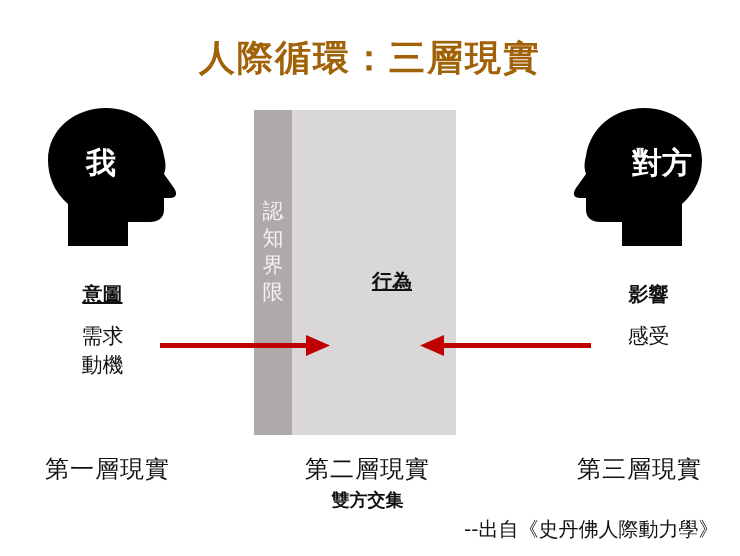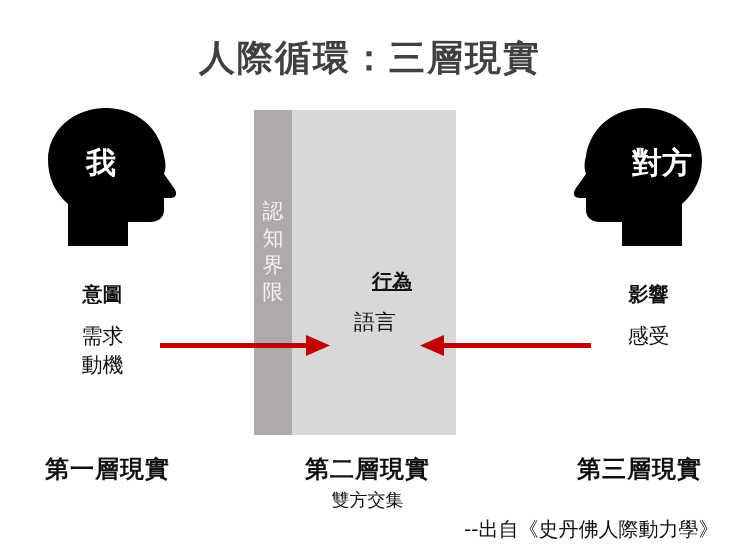--- a/index.html
+++ b/index.html
@@ -3,39 +3,39 @@
   <meta charset="utf-8">
   <style>
     html, body { margin:0; padding:0; }
     body {
       width:740px; height:556px; background:#ffffff; position:relative; overflow:hidden;
       font-family: "DejaVu Sans", "Liberation Sans", sans-serif; color:#111;
     }
     .abs { position:absolute; }
     .title {
       left:0; top:34px; width:740px; text-align:center;
-      font-size:36px; font-weight:bold; letter-spacing:2px; color:#404040;
+      font-size:36px; font-weight:bold; letter-spacing:2px; color:#a16207;
     }
     .head-svg { position:absolute; }
     .head-label {
       position:absolute; color:#fff; font-weight:bold; font-size:30px; text-align:center;
     }
     .cog-strip {
       left:254px; top:110px; width:38px; height:325px; background:#aeaaaa;
     }
     .shared-panel {
       left:292px; top:110px; width:164px; height:325px; background:#d9d7d8;
     }
     .cog-label {
       left:254px; top:198px; width:38px; text-align:center;
       color:#f2f2f2; font-size:21px; line-height:27px;
     }
     .col-heading { font-size:20px; font-weight:bold; text-align:center; }
     .col-items { font-size:21px; line-height:29px; text-align:center; }
-    .layer-title { font-size:24px; font-weight:bold; text-align:center; letter-spacing:1px; }
+    .layer-title { font-size:24px; font-weight:normal; text-align:center; letter-spacing:1px; }
     .subnote { font-size:18px; text-align:center; }
     .citation { font-size:20px; }
     svg.arrows { position:absolute; left:0; top:0; }
   </style>
 </head>
 <body>
 
 <div class="abs title">人際循環：三層現實</div>
 
 <svg class="head-svg" style="left:40px; top:104px;" width="140" height="146" viewBox="0 0 140 146">
@@ -50,45 +50,44 @@
 
 <div class="abs cog-strip"></div>
 <div class="abs shared-panel"></div>
 <div class="abs cog-label">
   <div>認</div>
   <div>知</div>
   <div>界</div>
   <div>限</div>
 </div>
 
-<div class="abs col-heading" style="left:60px; top:281px; width:85px;">意圖</div>
+<div class="abs col-heading" style="left:60px; top:281px; width:85px;text-decoration:underline;">意圖</div>
 <div class="abs col-items" style="left:60px; top:322px; width:85px;text-align:center;">
   <div>需求</div>
   <div>動機</div>
 </div>
 
 <div class="abs col-heading" style="left:347px; top:268px; width:90px;text-decoration:underline;">行為</div>
 <div class="abs col-items" style="left:320px; top:308px; width:110px;">
-  <div>語言</div>
 </div>
 
 <div class="abs col-heading" style="left:606px; top:281px; width:85px;">影響</div>
 <div class="abs col-items" style="left:606px; top:322px; width:85px;">
   <div>感受</div>
 </div>
 
 <svg class="arrows" width="740" height="556">
   <g>
     <rect x="160" y="343" width="150" height="5" fill="#c00000"></rect>
     <polygon points="306,335 330,345.5 306,356" fill="#c00000"></polygon>
   </g>
   <g>
     <rect x="440" y="343" width="151" height="5" fill="#c00000"></rect>
     <polygon points="444,335 420,345.5 444,356" fill="#c00000"></polygon>
   </g>
 </svg>
 
 <div class="abs layer-title" style="left:20px; top:453px; width:175px;">第一層現實</div>
 <div class="abs layer-title" style="left:280px; top:453px; width:175px;">第二層現實</div>
-<div class="abs subnote" style="left:280px; top:488px; width:175px;">雙方交集</div>
+<div class="abs subnote" style="left:280px; top:488px; width:175px;font-weight:bold;">雙方交集</div>
 <div class="abs layer-title" style="left:552px; top:453px; width:175px;">第三層現實</div>
 
 <div class="abs citation" style="left:464px; top:516px; width:270px;">--出自《史丹佛人際動力學》</div>
 
 </body></html>

